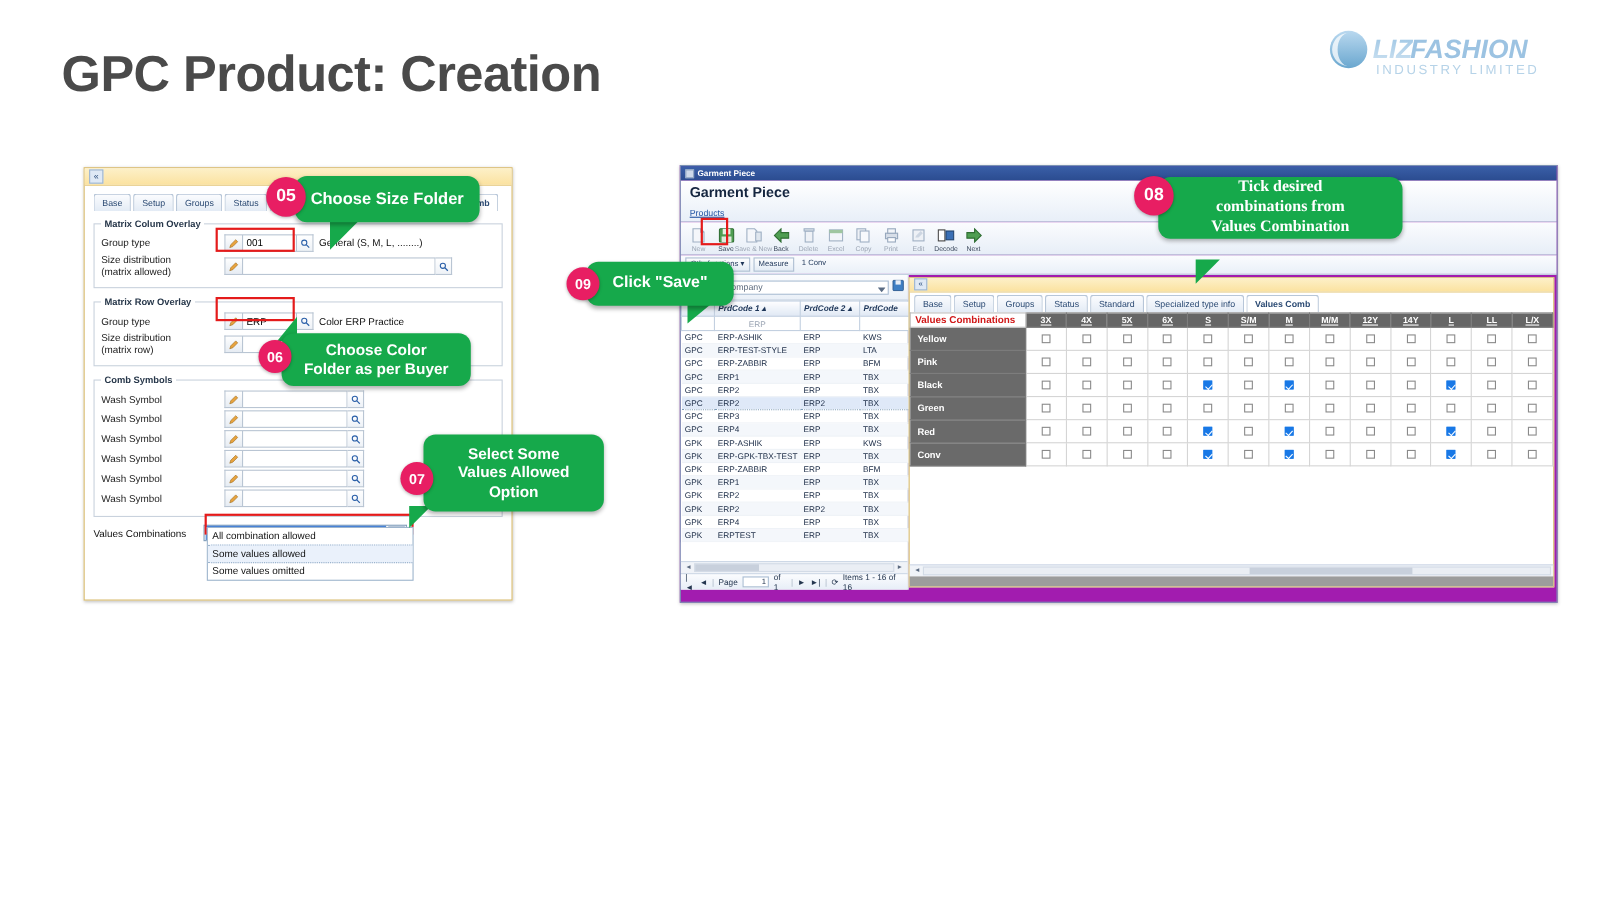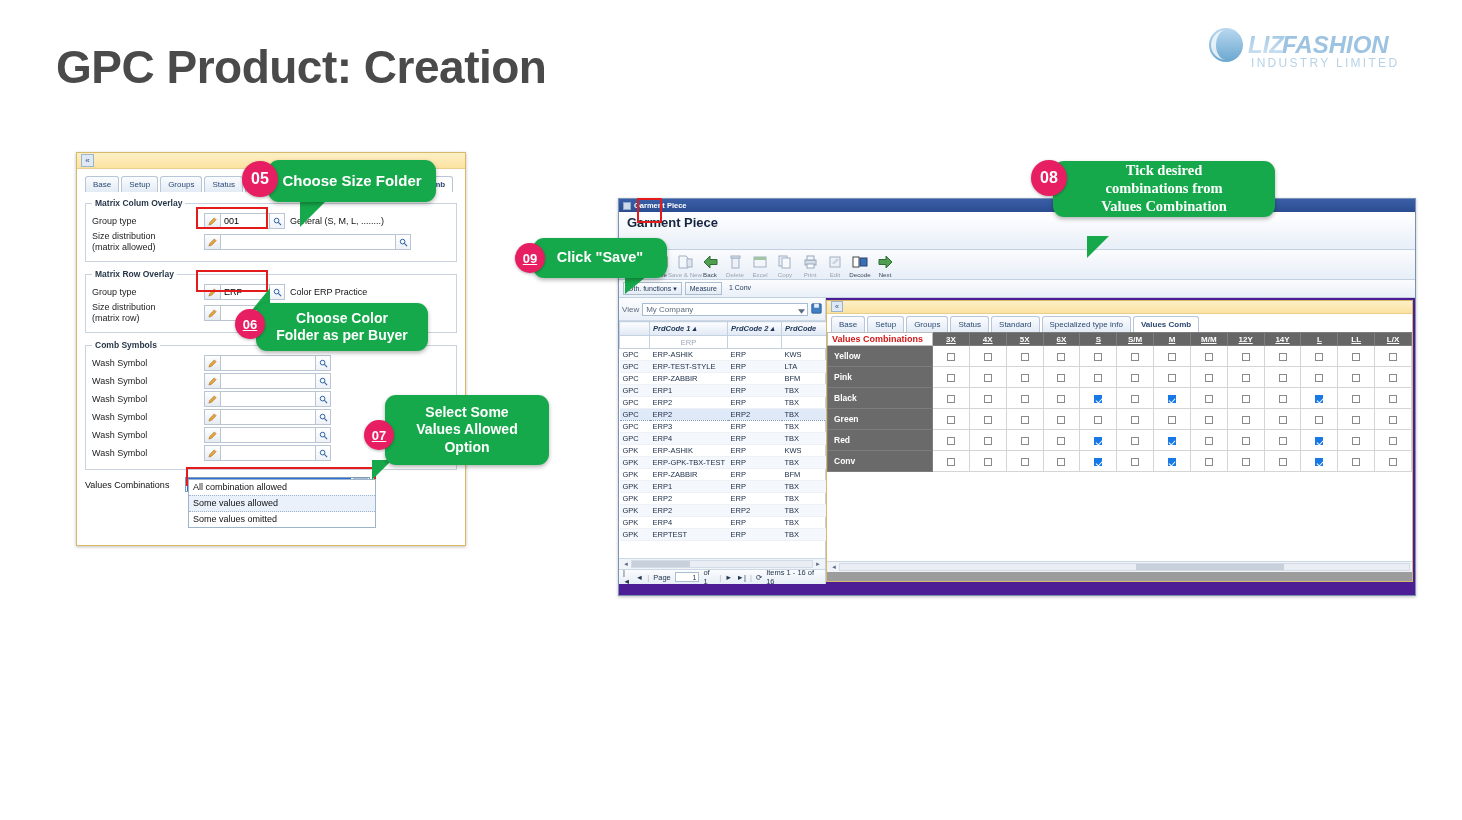--- a/index.html
+++ b/index.html
@@ -103,24 +103,23 @@
   .vc-dd {
     position:absolute; left:188px; top:479px; width:188px;
     border:1px solid #9db4cc; background:#fff; z-index:5;
   }
   .vc-dd div { font-size:9px; padding:2px 4px; color:#111; line-height:11px; }
   .vc-dd div.sel { background:#eaf1fb; border-top:1px dotted #9db4cc; border-bottom:1px dotted #9db4cc; }
 
   
   #right-shot {
     left:618px; top:150px; width:798px; height:398px;
-    background:#4c1d95;
+    background:#a21caf;
     border:1px solid #7a93b5;
     box-shadow:0 1px 3px rgba(0,0,0,.25);
-    margin-top:48px;
   }
   #right-titlebar {
     height:13px;
     background:linear-gradient(#3a5fa8,#2b4c90);
     display:flex; align-items:center; padding-left:4px; gap:3px;
     position:relative;
   }
   #right-titlebar .wt { font-size:7.5px; color:#fff; font-weight:bold; }
   .winicon { width:8px; height:8px; background:#cdd9ea; border:1px solid #8fa6c4; }
   #right-head {
@@ -253,21 +252,21 @@
     z-index:20;
   }
   .callout .ctext { padding:6px 12px; line-height:1.22; }
   .tail { position:absolute; width:0; height:0; z-index:19; }
   .badge {
     position:absolute; width:36px; height:36px; border-radius:50%;
     background:#e81e63; color:#fff; font-weight:bold; font-size:16px;
     display:flex; align-items:center; justify-content:center; z-index:22;
     box-shadow:0 1px 3px rgba(0,0,0,.3);
   }
-  .badge.sm { width:30px; height:30px; font-size:13px;text-decoration:underline; }
+  .badge.sm { width:30px; height:30px; font-size:13px; }
 </style>
 </head>
 <body>
 
 <div id="slide-title">GPC Product: Creation</div>
 
 <svg id="logo" viewBox="0 0 216 46">
   <defs>
     <linearGradient id="lgb" x1="0" y1="0" x2="0" y2="1">
       <stop offset="0" stop-color="#b9d8ef"></stop>

